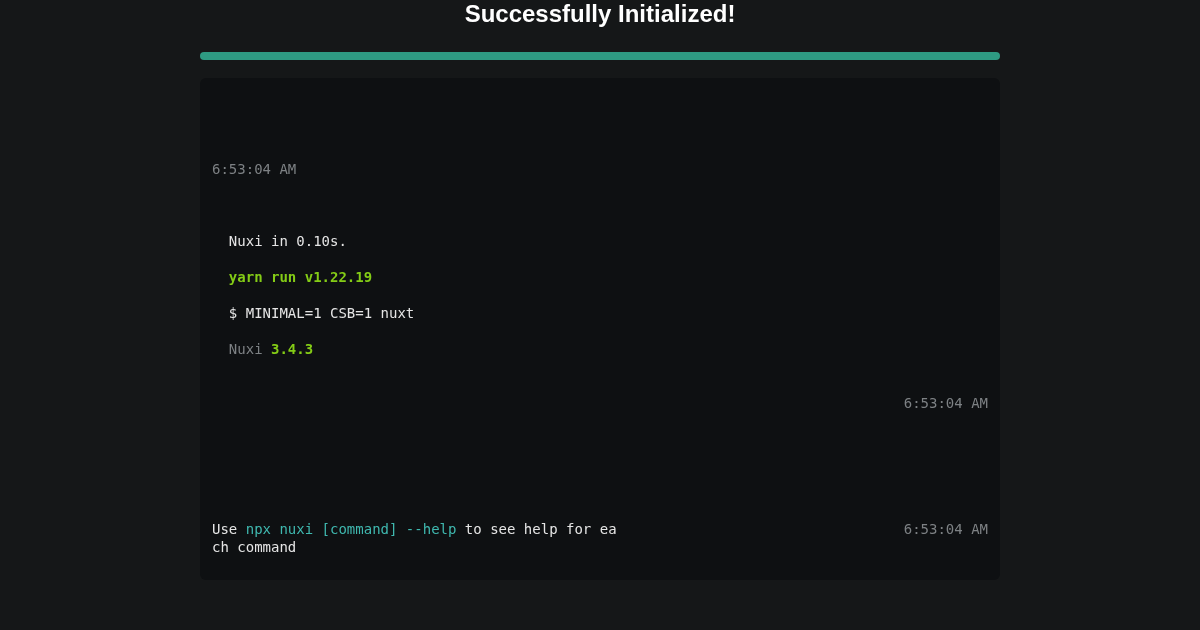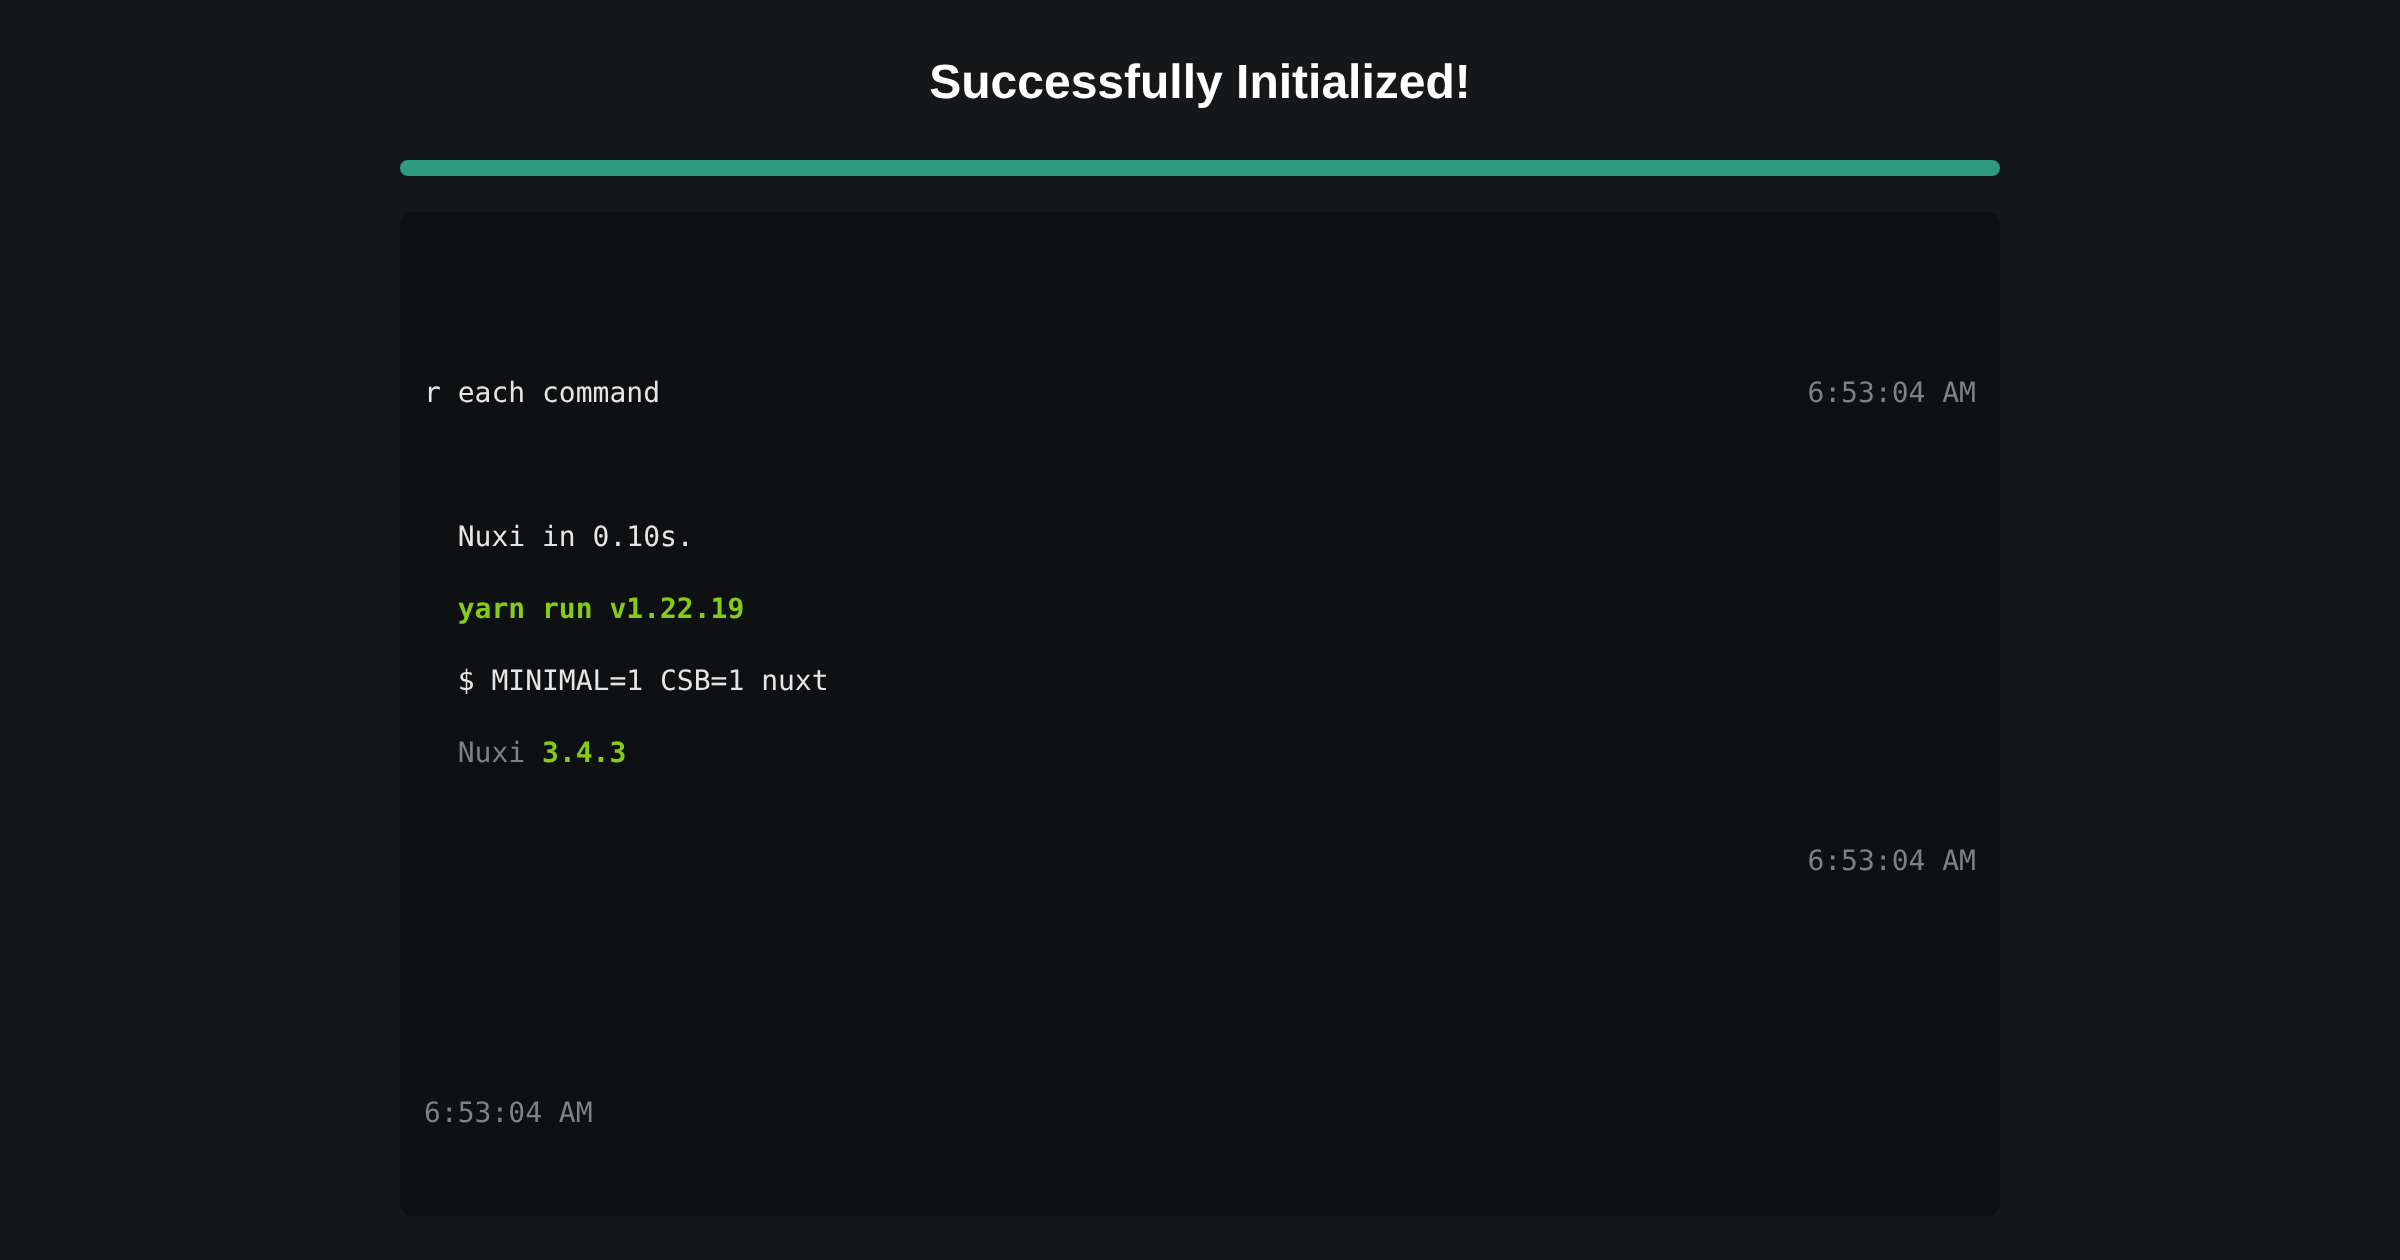--- a/index.html
+++ b/index.html
@@ -11,21 +11,20 @@
     overflow: hidden;
     display: flex;
     flex-direction: column;
     align-items: center;
   }
   .heading {
     color: #ffffff;
     font-family: -apple-system, "Segoe UI", Helvetica, Arial, sans-serif;
     font-size: 24px;
     font-weight: 600;
-    margin-top: 28px;
     margin-bottom: 24px;
   }
   .progress {
     width: 800px;
     height: 8px;
     border-radius: 4px;
     background: #2e9a82;
     margin-bottom: 18px;
   }
   .terminal {
@@ -59,34 +58,34 @@
 <body>
 
 <div class="heading">Successfully Initialized!</div>
 
 <div class="progress"></div>
 
 <div class="terminal">
   
 
   <div class="line">
-    <span class="txt"><span class="normal">r each command</span></span>
     <span class="ts">6:53:04 AM</span>
   </div>
   <br>
   <span class="normal">Nuxi in 0.10s.</span><br>
   <span class="bold">yarn run v1.22.19</span><br>
   <span class="normal">$ MINIMAL=1 CSB=1 nuxt</span><br>
   <span><span class="muted">Nuxi </span><span class="bold">3.4.3</span></span><br>
   <div class="line">
     <span class="txt"></span><span class="ts">6:53:04 AM</span>
   </div>
   <br>
   <br>
   <div class="line">
+    <span class="txt"><span class="normal">Use </span><span class="cyan">npx nuxi [command] --help</span><span class="normal"> to see help for each command</span></span>
     <span class="ts">6:53:04 AM</span>
   </div>
   <br>
 
   <br>
   <br>
   <br>
   <br>
   
   <br>

